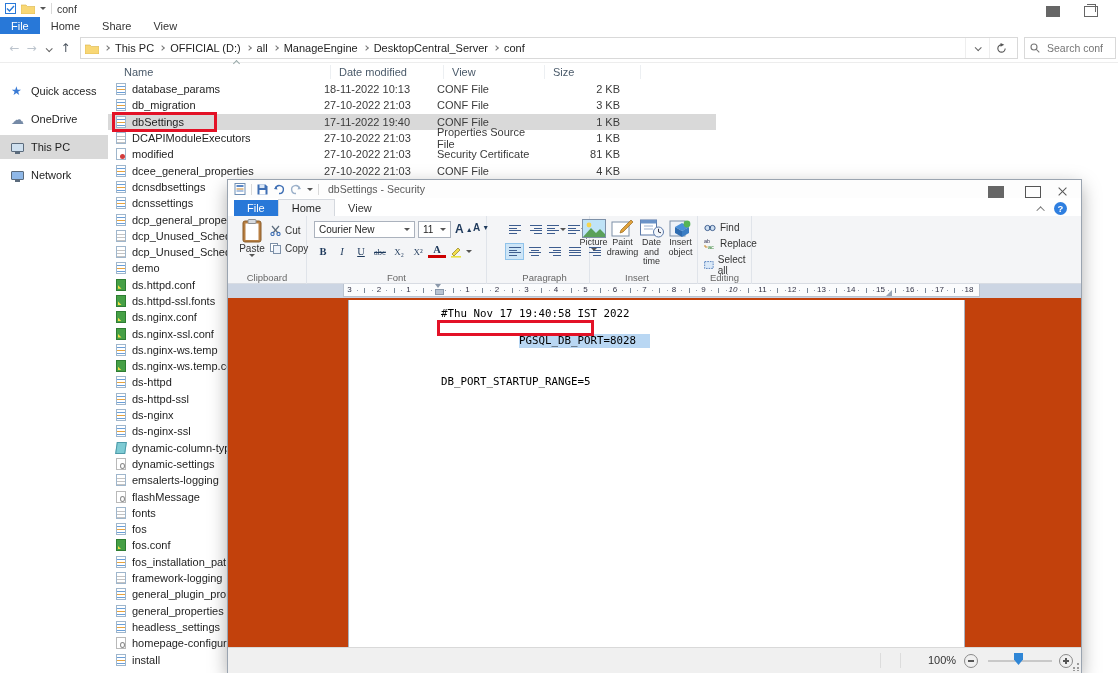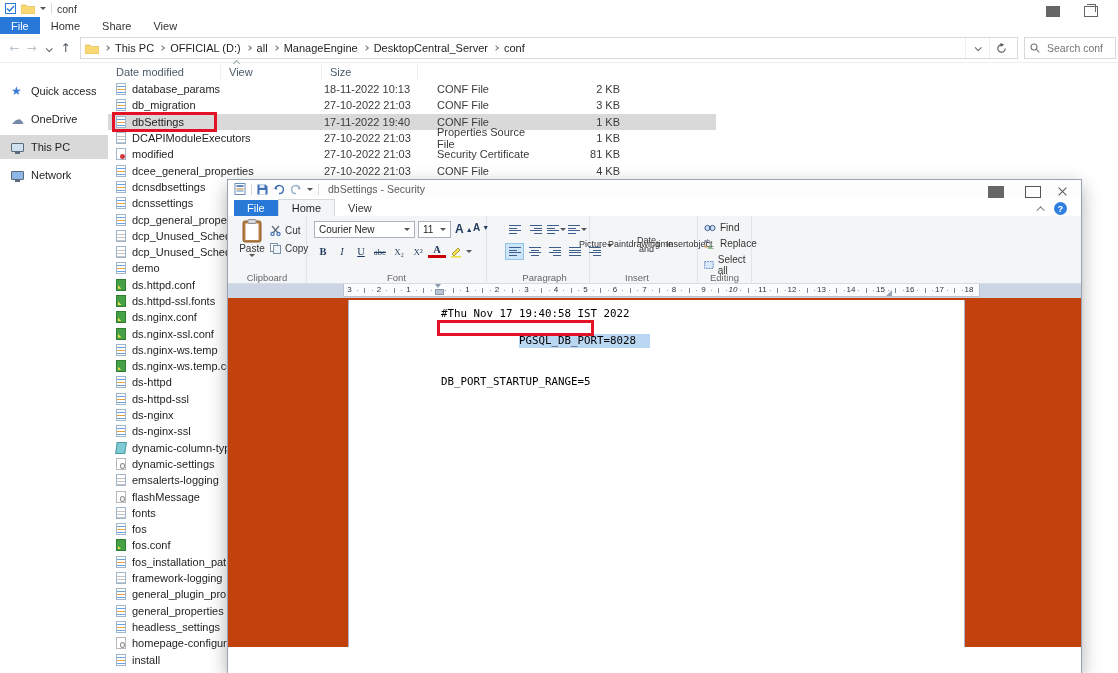--- a/index.html
+++ b/index.html
@@ -111,21 +111,21 @@
   .fmt.sub,.fmt.sup{font-size:9px}
   .fmt.colorA{font-weight:bold;border-bottom:3px solid #c00;height:14px;line-height:12px;margin-top:1px}
   .par-btn{width:19px;height:17px;display:flex;align-items:center;justify-content:center;gap:1px}
   .par-btn.selected{background:#cde5f7;border:1px solid #90c3ea}
   .al{display:flex;flex-direction:column;gap:1.5px;width:12px}
   .al i{height:1.2px;background:#3d5d8f;display:block}
   .al.left i:nth-child(even){width:8px}
   .al.center{align-items:center}.al.center i:nth-child(even){width:8px}
   .al.right{align-items:flex-end}.al.right i:nth-child(even){width:8px}
   .al i{width:12px}
-  .ins-btn{width:29px;height:52px;position:absolute;top:3px;display:flex;flex-direction:row;align-items:center;font-size:9px;line-height:9.5px;color:#333;text-align:center}
+  .ins-btn{width:29px;height:52px;position:absolute;top:3px;display:flex;flex-direction:column;align-items:center;font-size:9px;line-height:9.5px;color:#333;text-align:center}
   .edit-item{position:absolute;left:6px;display:flex;align-items:center;gap:4px;font-size:10px;color:#333}
 
   .wp-rulerrow{height:14px;background:#ccd5e3;position:relative}
   .ruler{position:absolute;left:115px;top:0;width:637px;height:13px;background:#fbfcfd;border:1px solid #bac3cf;border-top:none}
   .rnum{position:absolute;top:1px;font-size:8px;color:#333346;transform:translateX(-50%)}
   .rdot{position:absolute;top:6px;width:1px;height:1px;background:#97a2b2}
   .rtick{position:absolute;top:4px;width:1px;height:5px;background:#7a8796}
   .ind-marker{position:absolute;width:7px;height:11px;top:0}
   .ind-marker::before{content:"";position:absolute;left:0;top:0;border-left:3.5px solid transparent;border-right:3.5px solid transparent;border-top:4px solid #8b99ab}
   .ind-marker::after{content:"";position:absolute;left:0;bottom:0;width:7px;height:4px;background:#b9c4d2;border:1px solid #8b99ab}
@@ -248,20 +248,21 @@
         </div>
         <div class="sb-item">
           <span class="sbico net"></span>
           <span>Network</span>
         </div>
       </div>
 
       <div class="ex-filepane">
         <div class="ex-colheaders">
           <span class="sort-caret"></span>
+          <span class="colh name">Name</span>
           <span class="colh date">Date modified</span>
           <span class="colh type">View</span>
           <span class="colh size">Size</span>
         </div>
         <div class="ex-rows" id="fileRows">
             <div class="ex-row">
               <span class="fico conf"></span>
               <span class="fname">database_params</span>
               <span class="fdate">18-11-2022 10:13</span>
               <span class="ftype">CONF File</span>
@@ -879,15 +880,30 @@
           <div class="doc-line">#Thu Nov 17 19:40:58 IST 2022</div>
           <div class="doc-line">
             <span class="sel-text">PGSQL_DB_PORT=8028</span>
             <div class="red-box doc-red"></div>
           </div>
           <div class="doc-line">DB_PORT_STARTUP_RANGE=5</div>
         </div>
       </div>
     </div>
 
+    <div class="wp-status">
+      <span class="st-sep" style="left:652px"></span>
+      <span class="st-sep" style="left:672px"></span>
+      <span class="zoom-label">100%</span>
+      <span class="zoom-btn zminus">
+          <span class="h"></span>
+        </span>
+      <span class="zoom-track"></span>
+      <span class="zoom-handle"></span>
+      <span class="zoom-btn zplus">
+          <span class="h"></span>
+          <span class="v"></span>
+        </span>
+      <span class="grip"></span>
+    </div>
   </div>
 
 </div>
 
 </body></html>

